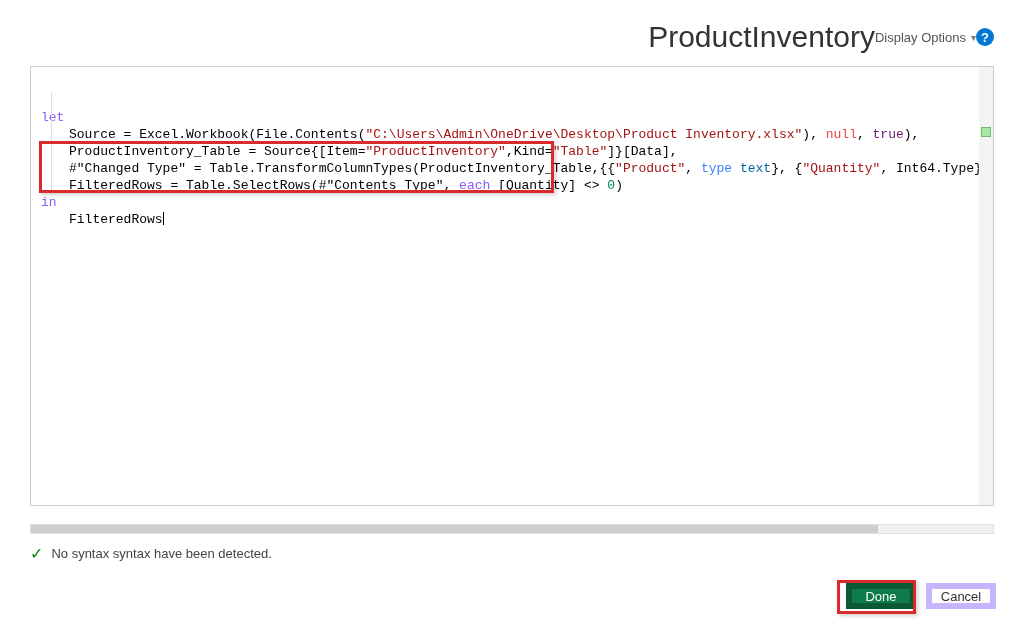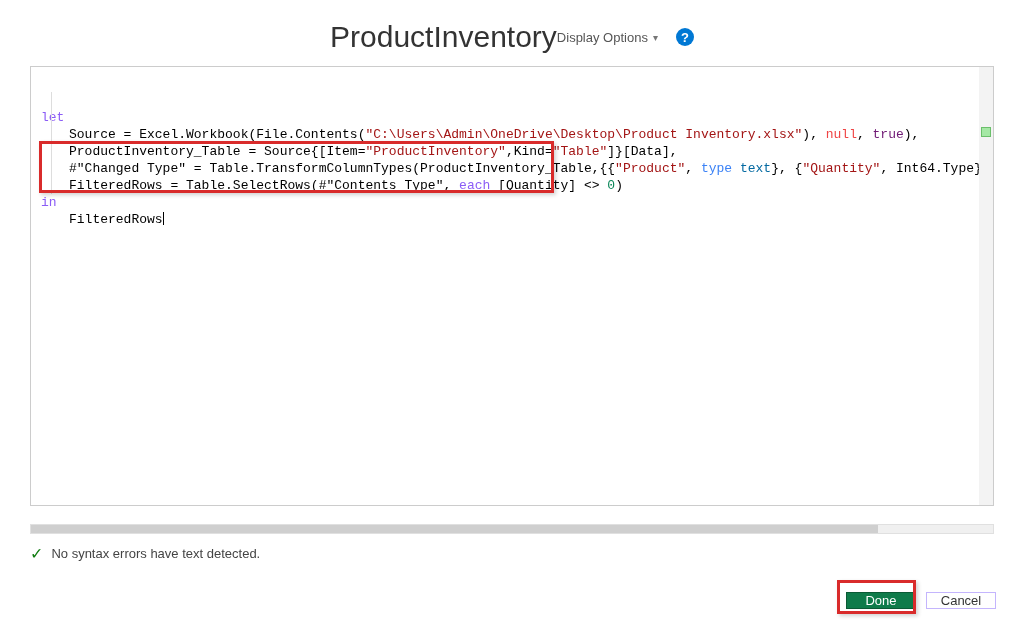--- a/index.html
+++ b/index.html
@@ -6,33 +6,32 @@
     body {
       font-family: "Segoe UI", Arial, sans-serif;
       background: #ffffff;
       width: 1024px;
       height: 631px;
       overflow: hidden;
       position: relative;
     }
     .header {
       display: flex;
-      justify-content: center;
+      justify-content: flex-end;
       align-items: center;
       padding: 20px 30px 12px 30px;
     }
     .title {
       font-size: 30px;
       font-weight: 300;
       color: #333;
     }
     .header-right {
       display: flex;
       align-items: center;
-      gap: 18px;
     }
     .display-options {
       font-size: 13px;
       color: #555;
       cursor: pointer;
       display: flex;
       align-items: center;
       gap: 5px;
     }
     .dropdown-caret {
@@ -135,23 +134,23 @@
     }
     .button-row {
       position: absolute;
       right: 28px;
       bottom: 22px;
       display: flex;
       gap: 10px;
     }
     .btn {
       min-width: 70px;
-      height: 17px;
-      font-size: 13px;
-      border: 1px solid #c4b5fd;
+      height: 26px;
+      font-size: 13px;
+      border: 6px solid #c4b5fd;
       background: #fff;
       color: #333;
       cursor: pointer;
       display: flex;
       align-items: center;
       justify-content: center;
     }
     .btn-primary {
       background: #0f7b4a;
       border-color: #0b5a35;
@@ -226,21 +225,21 @@
 </div>
 
 <div class="hscroll">
   <div class="hscroll-track">
     <div class="hscroll-thumb"></div>
   </div>
 </div>
 
 <div class="status-row">
   <span class="check-icon">✓</span>
-  <span>No syntax errors have text detected.</span>
+  <span>No syntax syntax have been detected.</span>
 </div>
 
 <div class="button-row">
   <button class="btn btn-primary">Done</button>
   <button class="btn">Cancel</button>
 </div>
 
 <div class="annotation anno-code"></div>
 <div class="annotation anno-done"></div>
 

